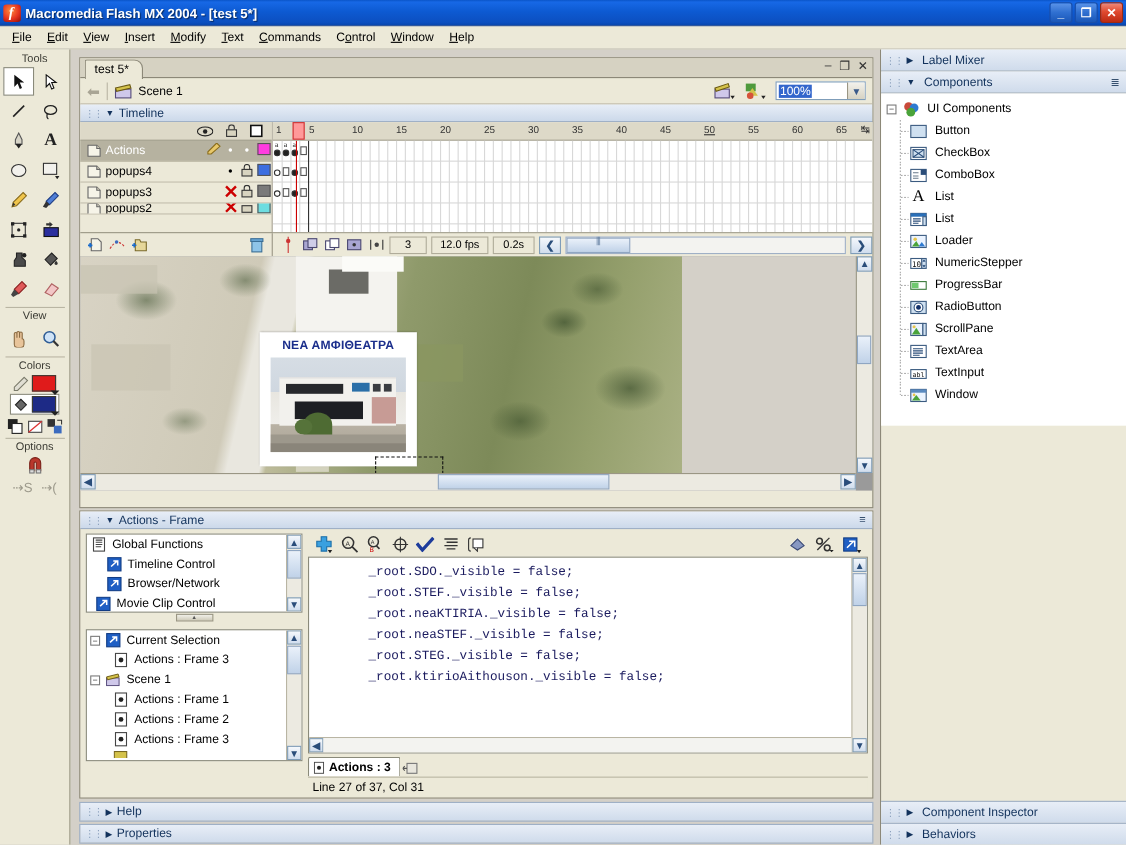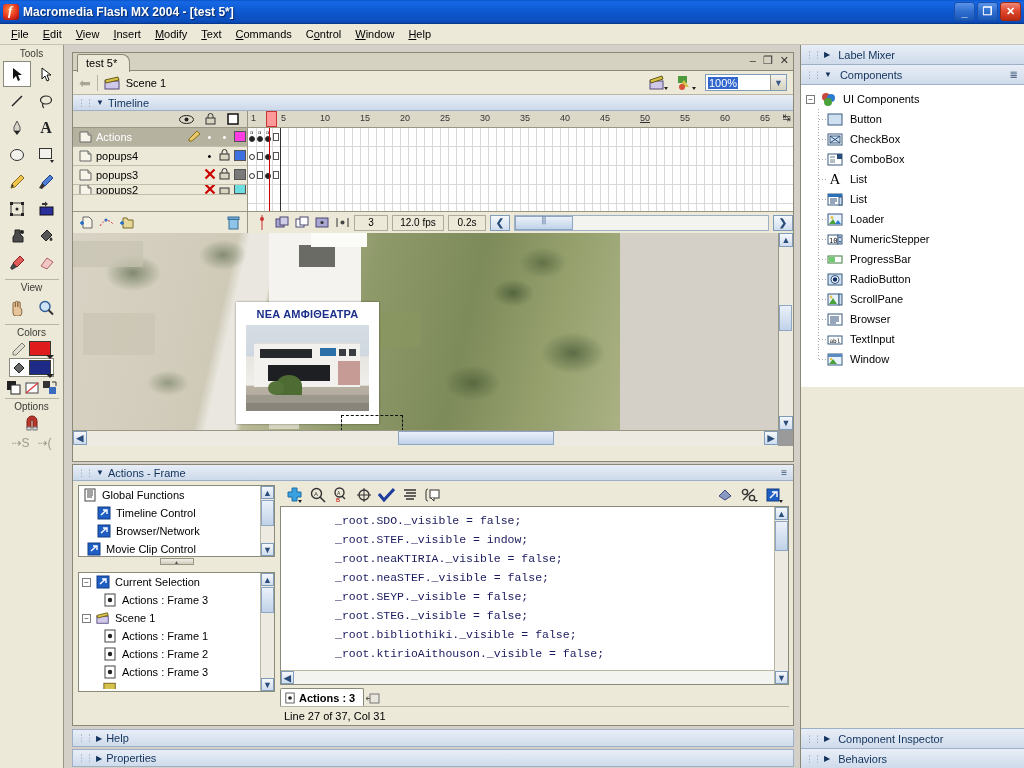--- a/index.html
+++ b/index.html
@@ -1004,26 +1004,24 @@
                   <path d="M4 10 L10 4 M6 4 H11 V9" stroke="#fff" stroke-width="1.4" fill="none"></path>
                   <path d="M13 12 L17 12 L15 15 Z" fill="#222"></path>
                 </svg>
             </span>
           </div>
         </div>
 
         <div class="code-box">
           <div class="code-lines">
             <div>_root.SDO._visible = false;</div>
-            <div>_root.STEF._visible = indow;</div>
+            <div>_root.STEF._visible = false;</div>
             <div>_root.neaKTIRIA._visible = false;</div>
             <div>_root.neaSTEF._visible = false;</div>
-            <div>_root.SEYP._visible = false;</div>
             <div>_root.STEG._visible = false;</div>
-            <div>_root.bibliothiki._visible = false;</div>
             <div>_root.ktirioAithouson._visible = false;</div>
           </div>
           <div class="vsb">
             <div class="sb-arrow">▲</div>
             <div class="vsb-thumb" style="top:14px;height:30px;"></div>
             <div class="sb-arrow" style="position:absolute;left:0;bottom:0;">▼</div>
           </div>
           <div class="code-hsb">
             <div class="sb-arrow" style="width:13px;height:13px;">◀</div>
             <div style="flex:1;background:#f3f3f0;"></div>
@@ -1185,21 +1183,21 @@
           </svg>
         <span>ScrollPane</span>
       </div>
       <div class="comp-item">
         <span class="dot-line"></span>
           <span class="dash"></span>
         <svg class="ci-ico" viewBox="0 0 16 15">
             <rect x="1" y="2" width="14" height="11" fill="#fff" stroke="#3b5b80"></rect>
             <path d="M3 5 H12 M3 7 H12 M3 9 H12 M3 11 H9" stroke="#2a4d7a"></path>
           </svg>
-        <span>Browser</span>
+        <span>TextArea</span>
       </div>
       <div class="comp-item">
         <span class="dot-line"></span>
           <span class="dash"></span>
         <svg class="ci-ico" viewBox="0 0 16 15">
             <rect x="1" y="4" width="14" height="8" fill="#fff" stroke="#3b5b80"></rect>
             <text x="2.5" y="10.5" font-size="6" fill="#111" font-family="monospace">abl</text>
           </svg>
         <span>TextInput</span>
       </div>

